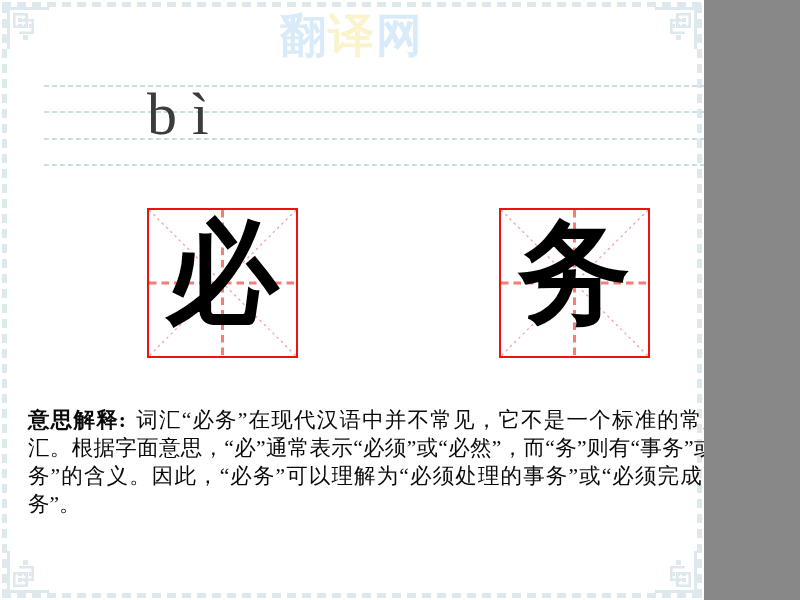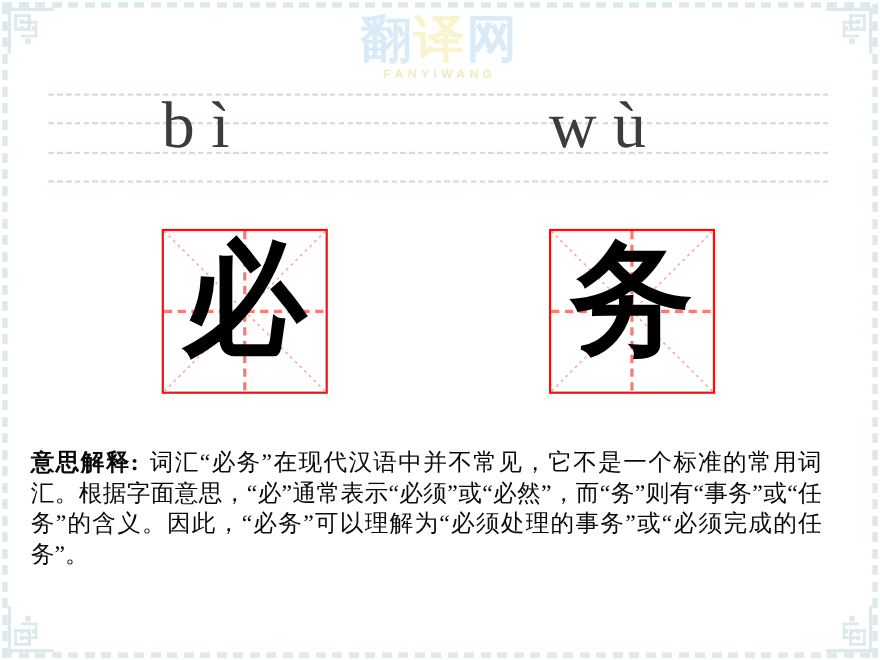--- a/index.html
+++ b/index.html
@@ -1,18 +1,18 @@
 <!DOCTYPE html>
 <html><head>
 <meta charset="utf-8">
 <style>
   html,body { margin:0; padding:0; background:#888; }
   .page {
     position: relative;
-    width: 800px; height: 600px;
+    width: 704px; height: 600px;
     background: #ffffff;
     overflow: hidden;
     font-family: "Liberation Serif", serif;
   }
 
   
   .edge { position: absolute; pointer-events: none; }
   .edge.h { left: 2px; right: 2px; height: 5px;
     background: repeating-linear-gradient(90deg, #dde9ec 0 9px, transparent 9px 15px); }
   .edge.v { top: 2px; bottom: 2px; width: 5px;
@@ -109,30 +109,28 @@
     </svg>
   <svg class="fret bl" viewBox="0 0 46 46">
       <use href="#fret-shape"></use>
     </svg>
   <svg class="fret br" viewBox="0 0 46 46">
       <use href="#fret-shape"></use>
     </svg>
 
   <div class="logo">
     <div class="logo-chars"><span class="logo-c1">翻</span><span class="logo-c2">译</span><span class="logo-c3">网</span></div>
-    <div class="logo-sub">FANYIWANG</div>
   </div>
 
   <div class="py-line l1"></div>
   <div class="py-line l2"></div>
   <div class="py-line l3"></div>
   <div class="py-line l4"></div>
 
   <div class="pinyin w1">b ì</div>
-  <div class="pinyin w2">w ù</div>
 
   <div class="hanzi-box b1">
     <svg viewBox="0 0 147 146">
         <use href="#mizige"></use>
       </svg>
     <span class="hanzi">必</span>
   </div>
   <div class="hanzi-box b2">
     <svg viewBox="0 0 147 146">
         <use href="#mizige"></use>

